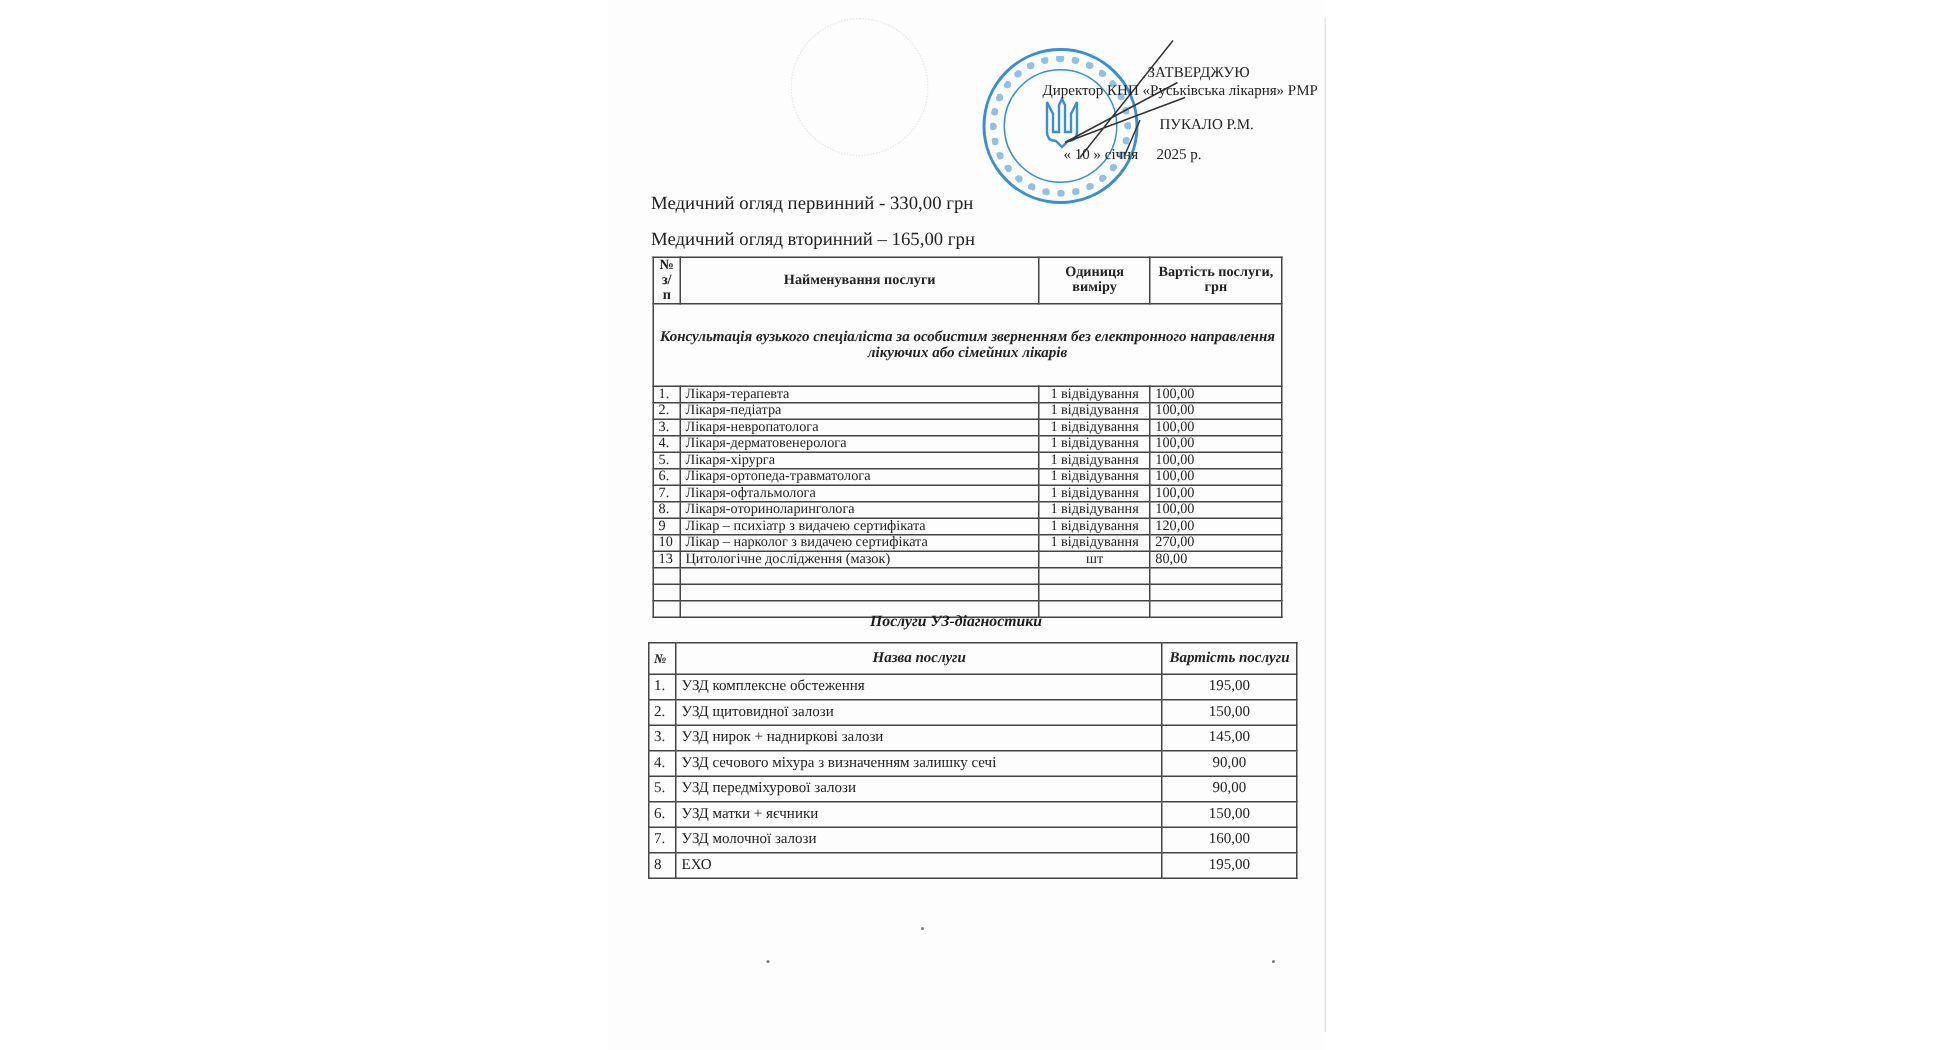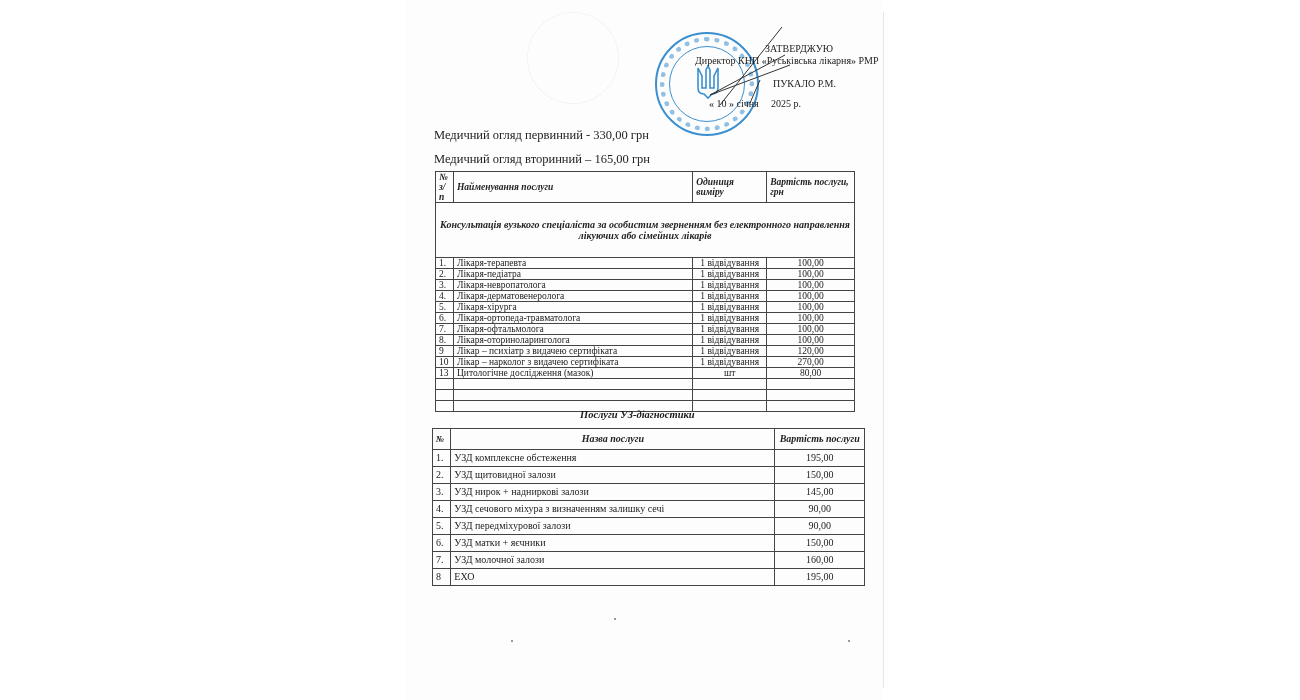--- a/index.html
+++ b/index.html
@@ -39,25 +39,25 @@
     .approve .l3 { position:absolute; left:8px; top:35px; white-space:nowrap; }
     .approve .l4 { position:absolute; left:-56px; top:55px; white-space:nowrap; }
     .approve .l4b { position:absolute; left:6px; top:55px; white-space:nowrap; }
     .signature { position:absolute; left:690px; top:25px; width:110px; height:85px; }
 
     .price-line { position:absolute; left:434px; font-size:12.5px; white-space:nowrap; color:#222; }
 
     table { border-collapse:collapse; position:absolute; font-size:9.5px; color:#222; }
     td, th { border:1px solid #444; padding:0 3px; line-height:10px; vertical-align:middle; }
     .t1 { left:435px; top:171px; width:420px; }
-    .t1 th { font-weight:bold; font-size:9.5px; text-align:left; height:20px;font-style:italic; }
+    .t1 th { font-weight:bold; font-size:9.5px; text-align:center; height:20px; }
     .t1 .section td { font-weight:bold; font-style:italic; text-align:center; font-size:10px; line-height:11px; padding:16px 4px; }
     .t1 td.num { text-align:left; }
     .t1 td.unit { text-align:center; }
-    .t1 td.price { text-align:center; }
+    .t1 td.price { text-align:left; }
     .t1 tr.row td { height:9px; }
     .t1 tr.empty td { height:9px; }
 
     .subtitle { position:absolute; left:580px; top:409px; font-size:10.5px; font-weight:bold; font-style:italic; white-space:nowrap; }
 
     .t2 { left:432px; top:428px; width:433px; font-size:10px; }
     .t2 th { font-weight:bold; font-style:italic; height:20px; font-size:10px;text-align:center; }
     .t2 th.num-h { text-align:left; font-size:9px; }
     .t2 td { height:16px; }
     .t2 td.price { text-align:center; }

